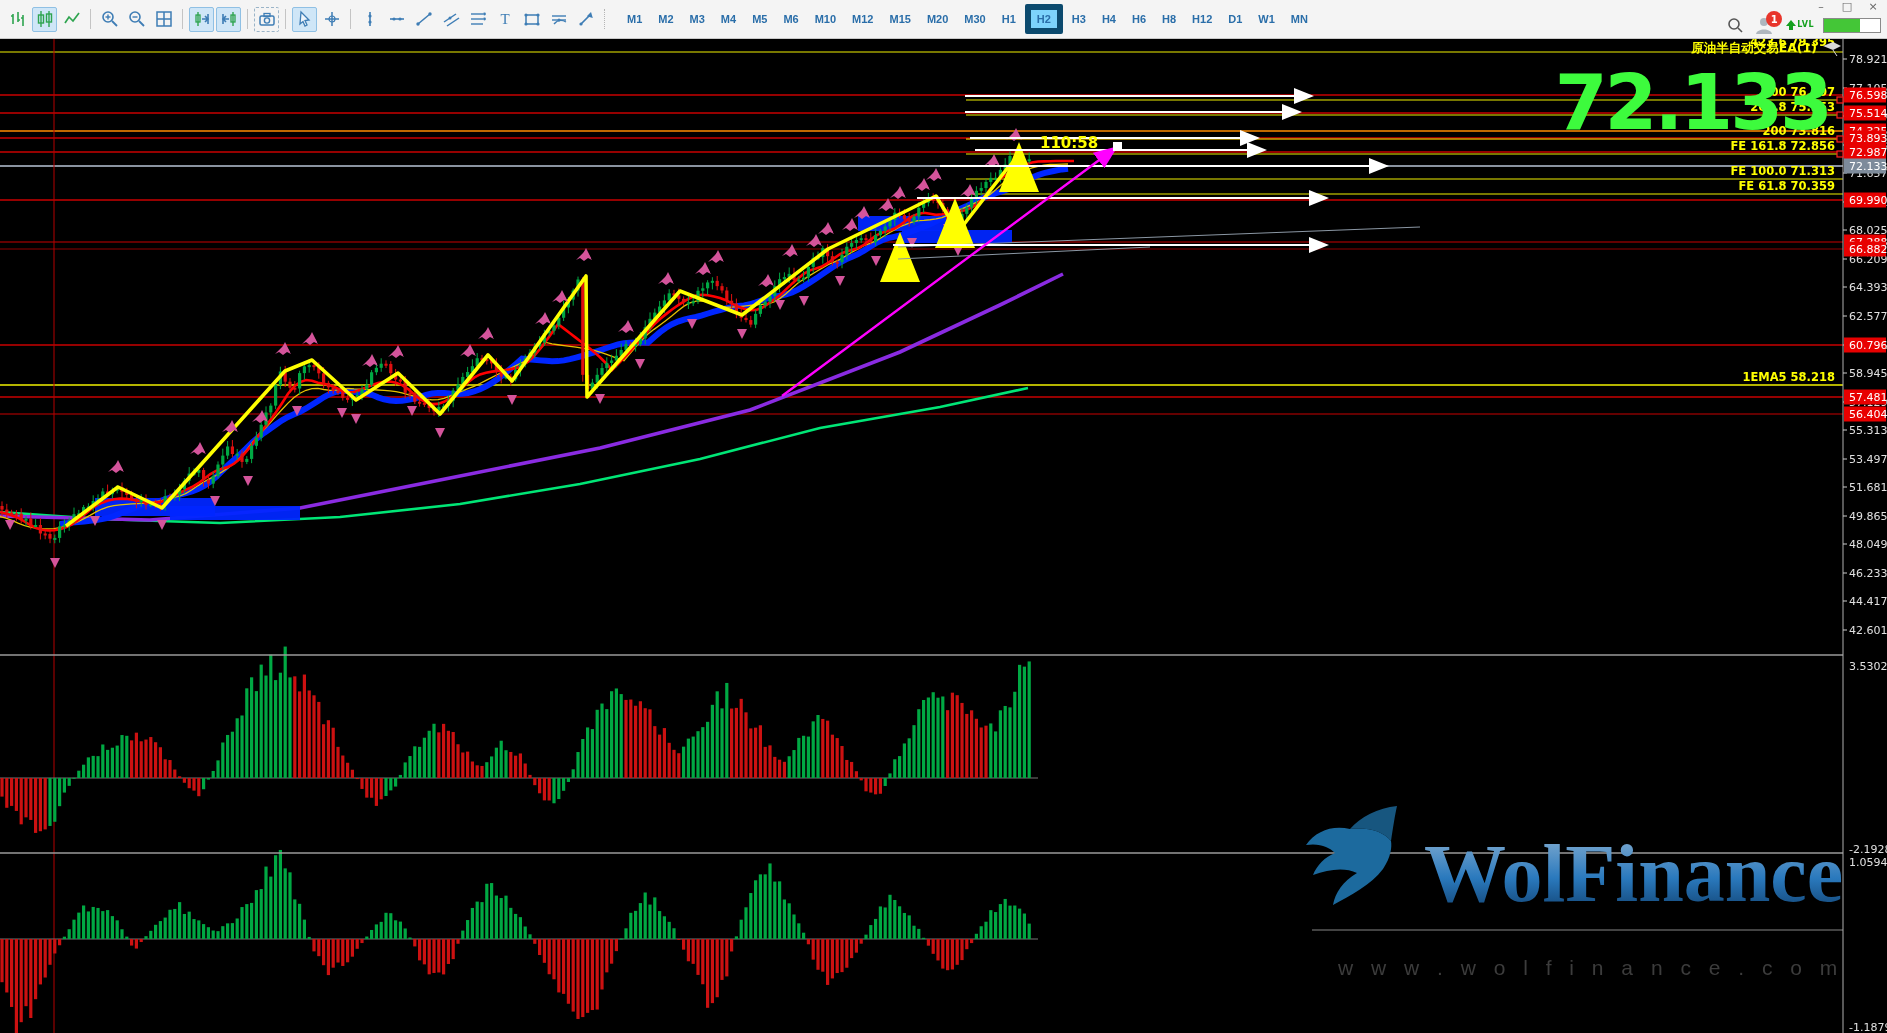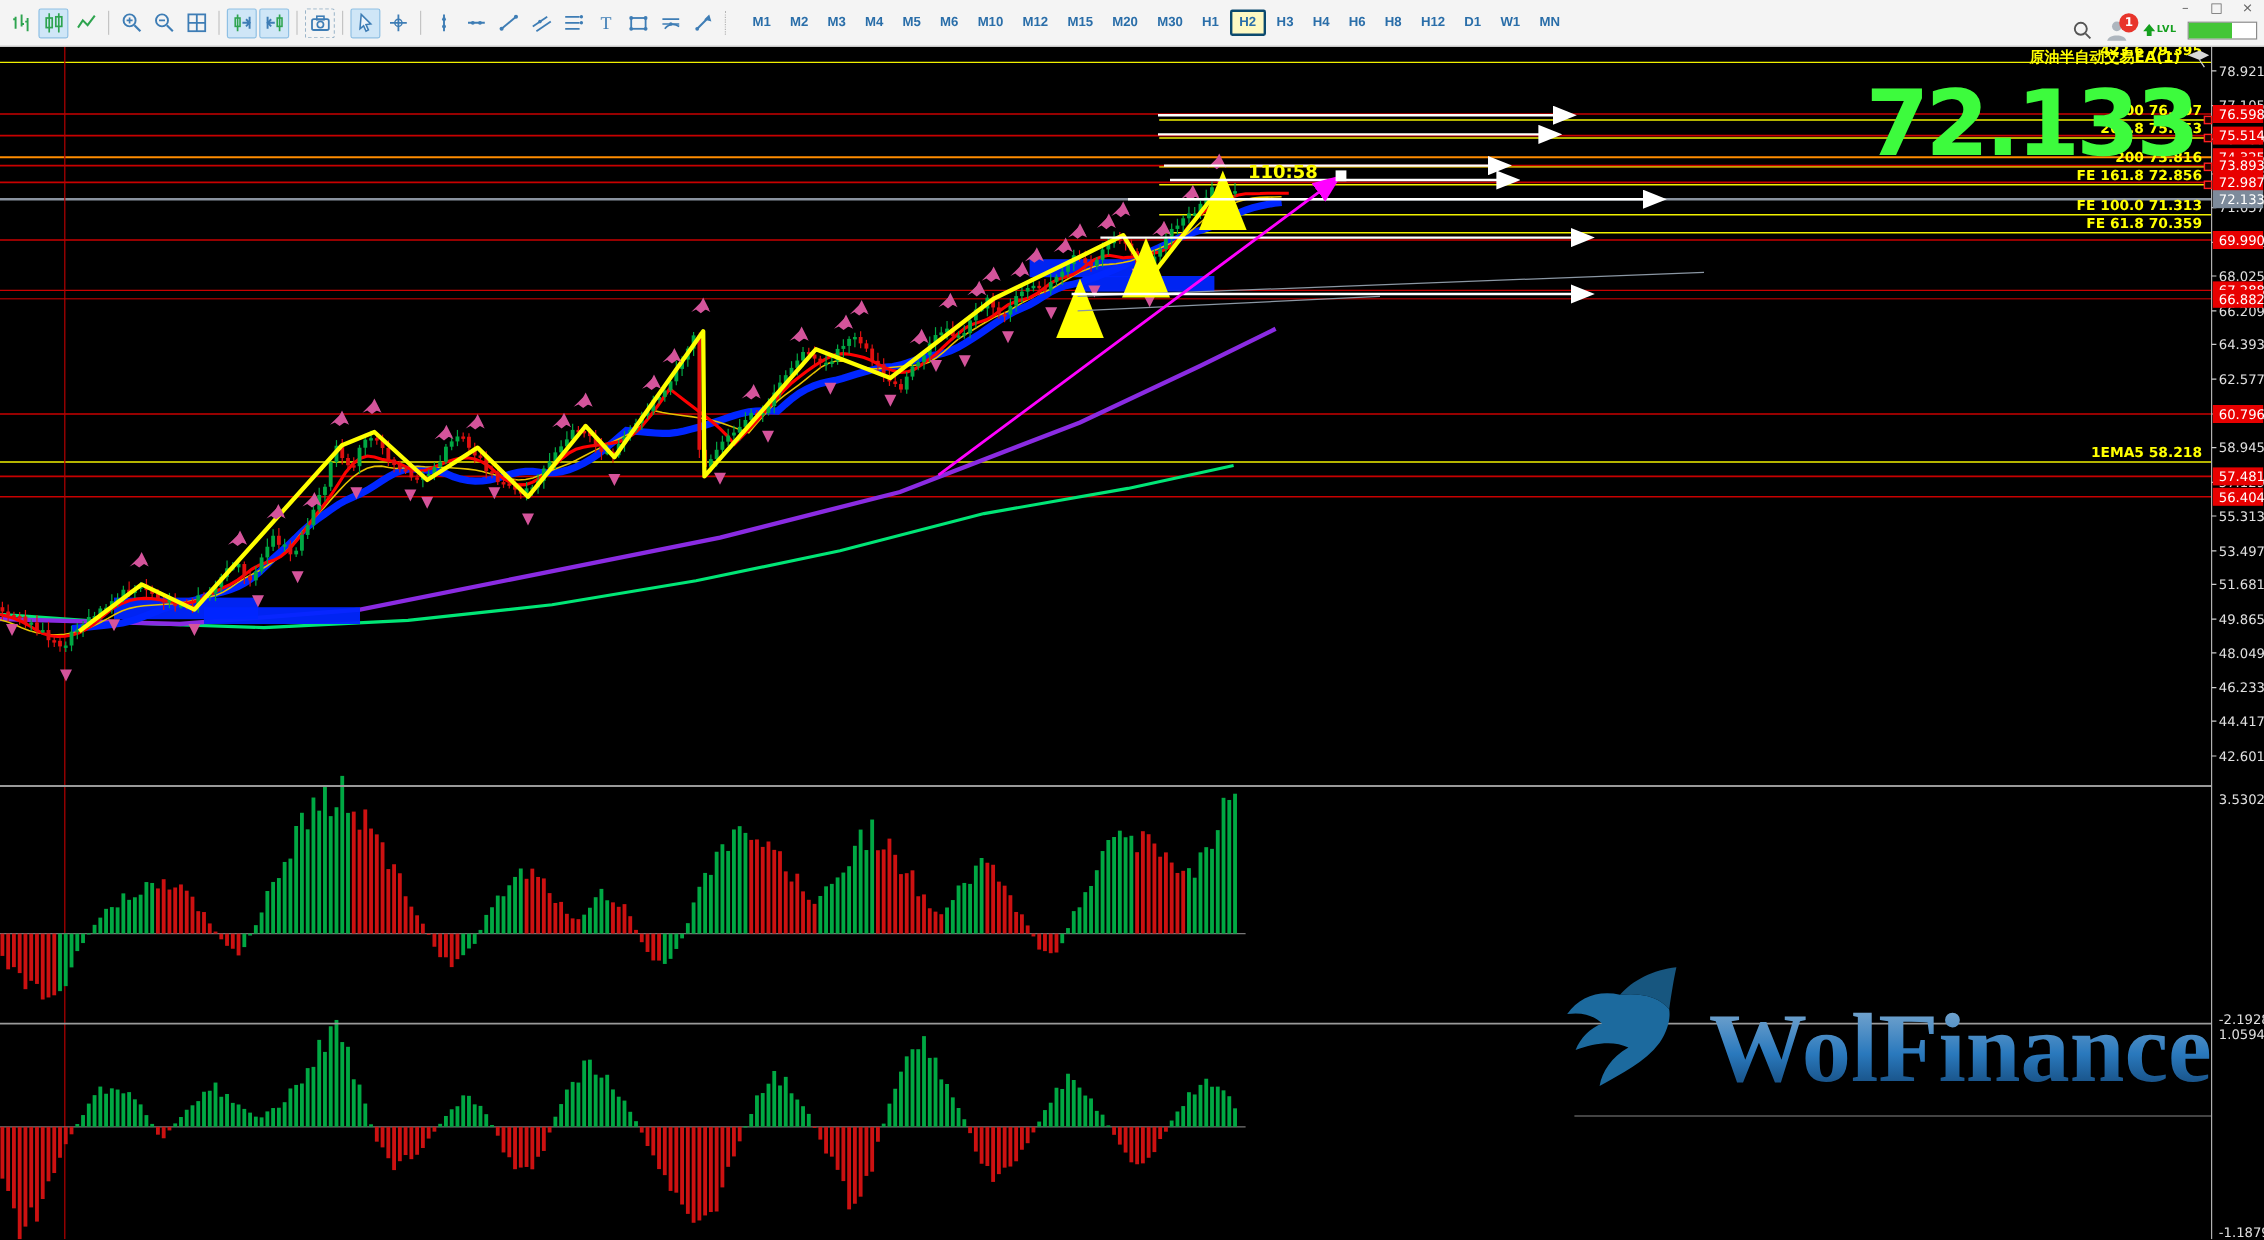--- a/index.html
+++ b/index.html
@@ -11,21 +11,21 @@
   .tools{display:flex;align-items:center;height:100%;padding-left:4px;}
   .tbtn{width:23px;height:23px;margin:0 1px;display:flex;align-items:center;justify-content:center;
         border:1px solid transparent;border-radius:2px;}
   .tbtn.sel{background:#cfe6f7;border:1px solid #8fc0e4;}
   .tbtn.dash{border:1px dashed #9ab4c8;}
   .tsep{width:1px;height:20px;background:#c4c4c4;margin:0 5px;}
   .tsep.dot{background:none;border-left:1px dotted #b5b5b5;}
   .tfs{display:flex;align-items:center;margin-left:8px;}
   .tf{font-size:11px;font-weight:bold;color:#2a6ea9;padding:3px 6px;margin:2px 1px;border-radius:2px;
       border:1px solid transparent;font-family:"Liberation Sans",sans-serif;}
-  .tf.sel{background:#fef9c3;border:2px solid #0c4a6e;}
+  .tf.sel{background:#7dd3fc;border:6px solid #0c4a6e;}
   .tb-right{position:absolute;right:6px;top:15px;display:flex;align-items:center;gap:9px;}
   .searchbtn{width:20px;height:20px;display:flex;align-items:center;justify-content:center;}
   .profile{position:relative;width:22px;height:20px;}
   .badge{position:absolute;right:-6px;top:-4px;min-width:16px;height:16px;border-radius:9px;background:#e8352b;
          color:#fff;font-size:10px;font-weight:bold;display:flex;align-items:center;justify-content:center;}
   .lvl{display:flex;flex-direction:row;align-items:center;line-height:1;}
   .lvl .txt{font-size:8px;font-weight:bold;color:#14a01e;letter-spacing:.5px;}
   .bar-shell{width:56px;height:13px;border:1px solid #8a8a8a;background:#fff;}
   .bar-fill{height:100%;background:#44c637;}
   .win-controls{position:absolute;right:8px;top:0px;display:flex;gap:14px;z-index:40;
@@ -1392,13 +1392,14 @@
         <rect x="1837" y="136" width="6" height="6" fill="#200000" stroke="#ff2020" stroke-width="1.2"></rect>
         <rect x="1837" y="151" width="6" height="6" fill="#200000" stroke="#ff2020" stroke-width="1.2"></rect>
         <text x="1817" y="52" fill="#ffff00" font-size="12.5" font-weight="bold" text-anchor="end" font-family="DejaVu Sans, sans-serif">原油半自动交易EA(1)</text>
         <polygon points="1823,46 1833,42 1841,46 1833,50" fill="#d8d8d8"></polygon>
         <line x1="1833" y1="50" x2="1837" y2="56" stroke="#d8d8d8" stroke-width="1"></line>
       </g>
     </svg>
 
   <div class="big-price">72.133</div>
 
+  <div class="url-mark">w w w . w o l f i n a n c e . c o m</div>
 </div>
 
 </body></html>

